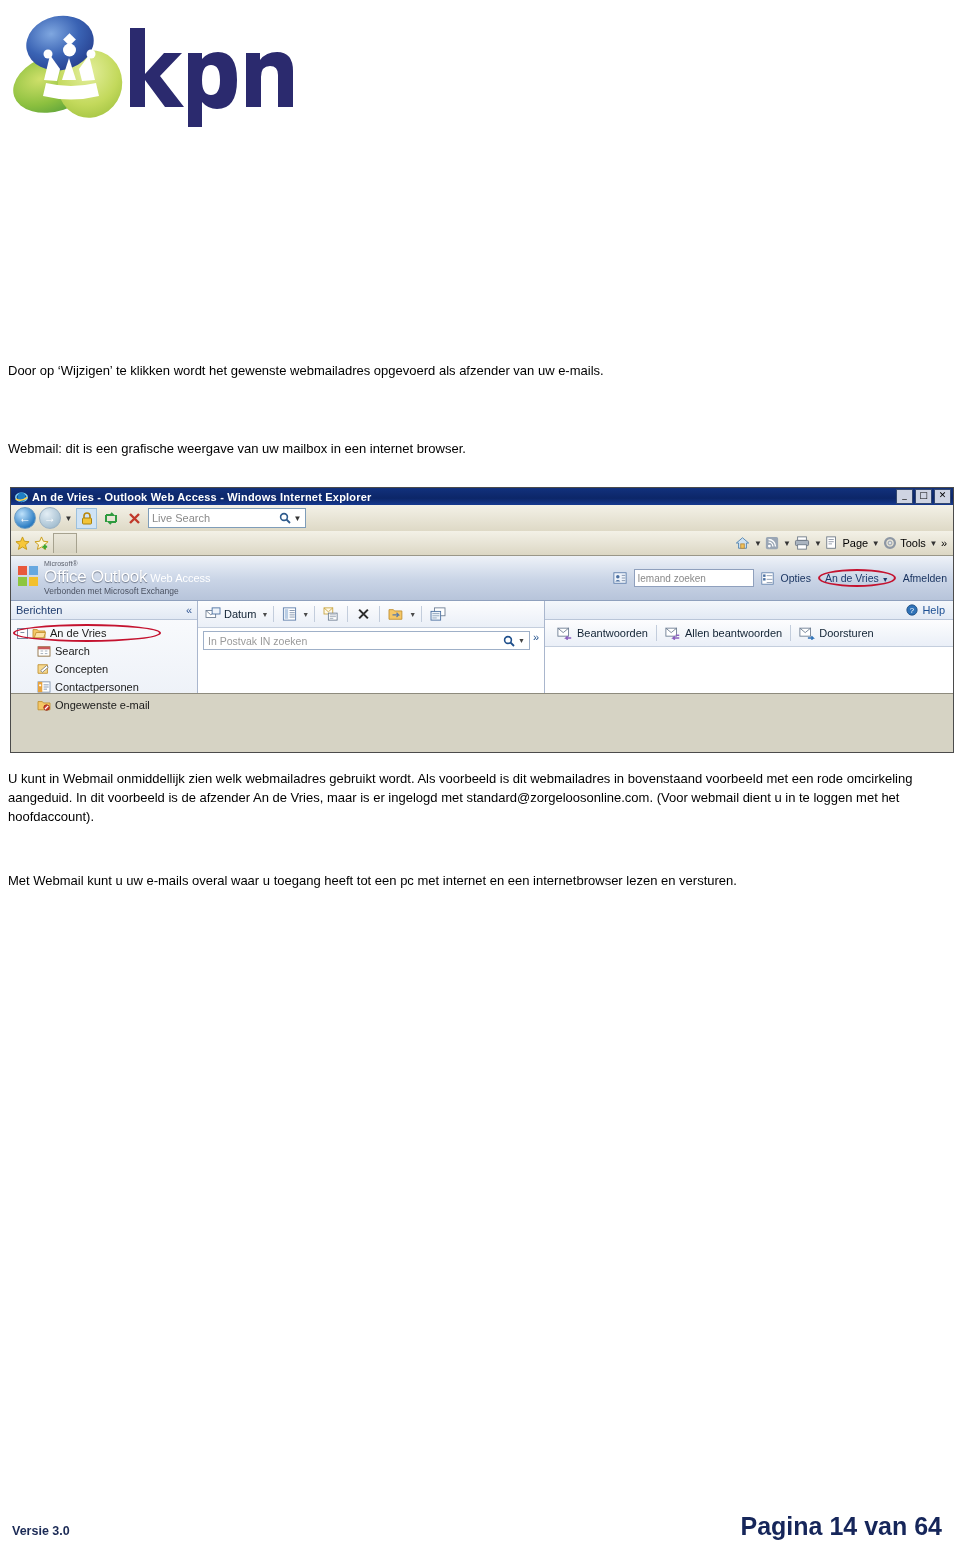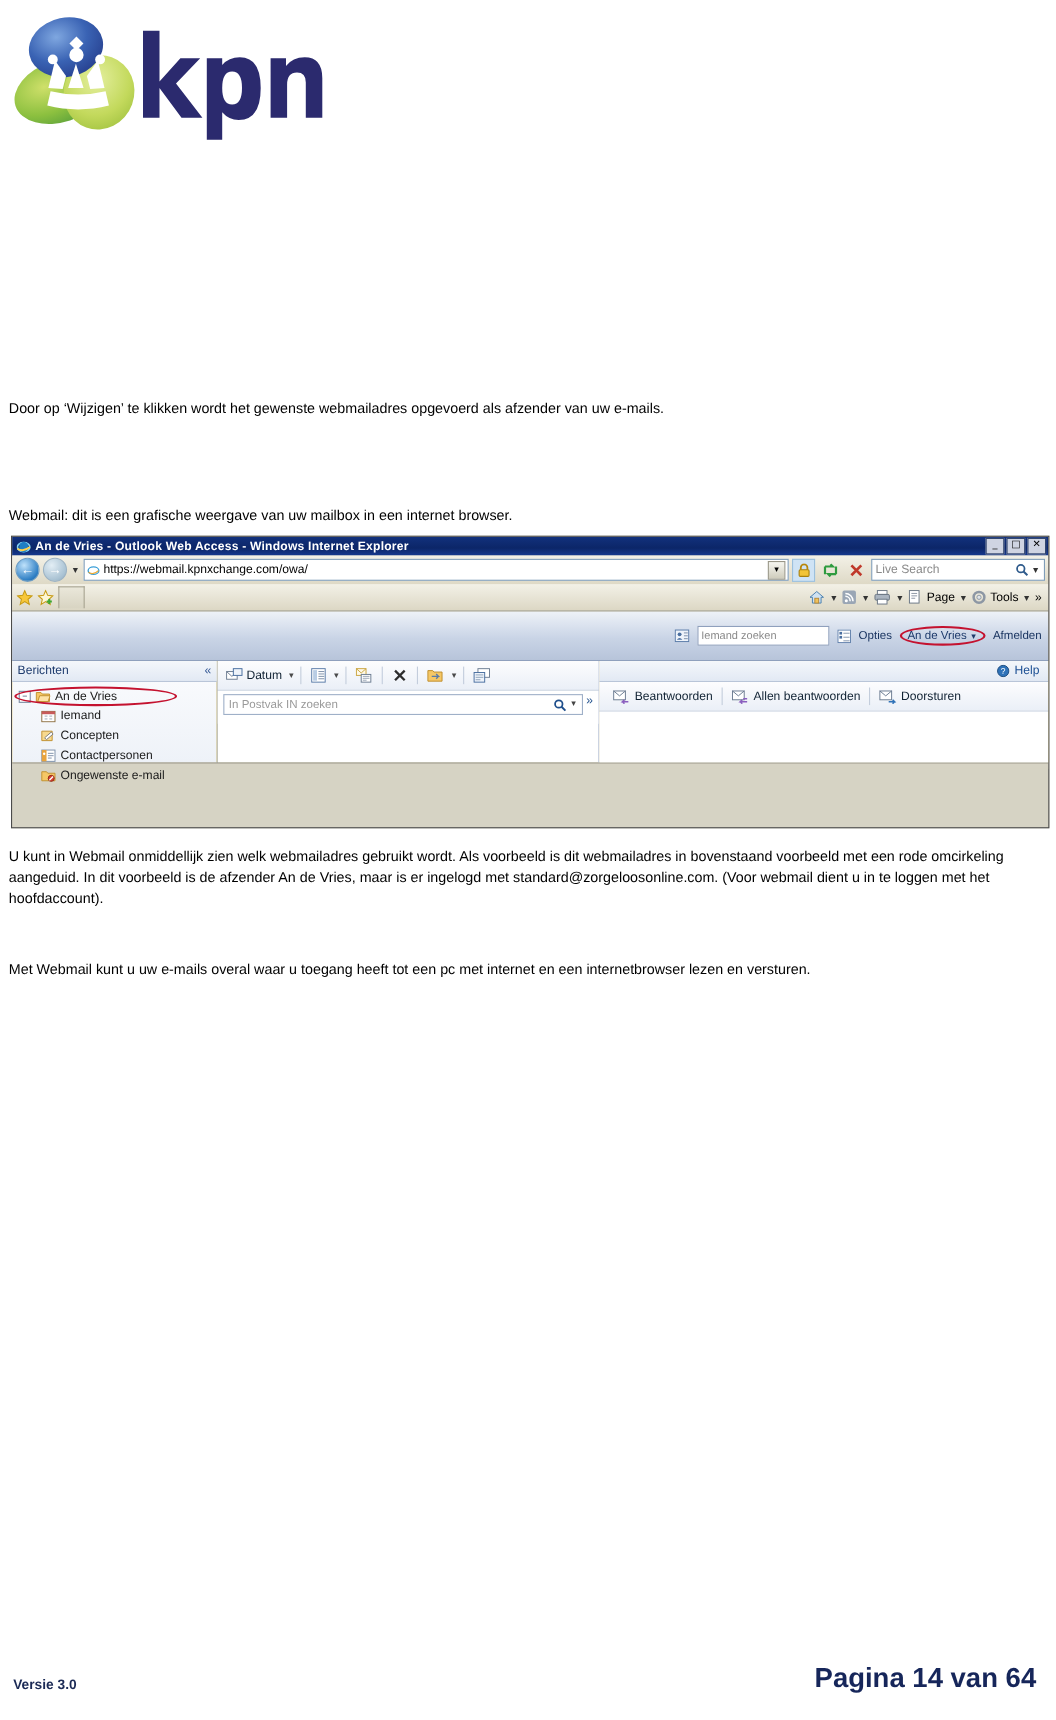--- a/index.html
+++ b/index.html
@@ -12,21 +12,21 @@
     overflow:hidden;
   }
 
   
   .logo-wrap { position:absolute; left:10px; top:10px; width:290px; height:120px; }
   .logo-svg  { display:block; }
 
   
   .doc-text { position:absolute; left:8px; width:944px; font-size:13px; line-height:1.45; color:#000; }
   .p1 { top:362px; }
-  .p2 { top:460px; }
+  .p2 { top:440px; }
   .p3 { top:770px; }
   .p4 { top:872px; }
 
   
   .browser {
     position:absolute; left:10px; top:487px; width:944px; height:266px;
     background:#d6d3c4;
     border:1px solid #4b4b4b;
     box-sizing:border-box;
     font-size:11px;
@@ -214,28 +214,20 @@
       <span class="winbtn">_</span>
       <span class="winbtn">□</span>
       <span class="winbtn">✕</span>
     </span>
   </div>
 
   <div class="navrow">
     <span class="navbtn nav-back">←</span>
     <span class="navbtn nav-fwd">→</span>
     <span class="caret">▼</span>
-    <span class="addrbox">
-      <svg class="addr-ie" viewBox="0 0 16 16">
-        <ellipse cx="8" cy="9" rx="6.5" ry="4.5" fill="none" stroke="#3a9fd8" stroke-width="1.6"></ellipse>
-        <path d="M2 11 q6 4 12 -2" fill="none" stroke="#f0a830" stroke-width="1.6"></path>
-      </svg>
-      <span class="addr-txt">https://webmail.kpnxchange.com/owa/</span>
-      <span class="addr-drop">▼</span>
-    </span>
     <span class="tbtn lock">
       <svg width="12" height="13" viewBox="0 0 12 13">
         <path d="M3 6 v-2 a3 3 0 0 1 6 0 v2" fill="none" stroke="#b8860b" stroke-width="1.6"></path>
         <rect x="1.5" y="6" width="9" height="6" rx="1" fill="#f2c438" stroke="#a9800d"></rect>
       </svg>
     </span>
     <span class="tbtn">
       <svg width="14" height="13" viewBox="0 0 14 13">
         <path d="M2 3 h7 l-2 -2 M12 10 h-7 l2 2" fill="none" stroke="#2f9b3f" stroke-width="2"></path>
         <path d="M2 3 v7 M12 10 v-7" stroke="#2f9b3f" stroke-width="2" fill="none"></path>
@@ -296,20 +288,34 @@
         <circle cx="8" cy="8" r="5.6" fill="none" stroke="#8d97a4" stroke-width="2.6"></circle>
         <circle cx="8" cy="8" r="2.2" fill="#dfe4ea" stroke="#8d97a4"></circle>
       </svg>
       <span class="cmd-lbl">Tools</span>
       <span class="caret">▼</span>
       <span class="cmd-lbl">»</span>
     </span>
   </div>
 
   <div class="owa-head">
+    <span class="owa-logo">
+      <svg class="owa-sq" viewBox="0 0 22 22">
+        <rect x="1" y="1" width="9" height="9" fill="#e8583c"></rect>
+        <rect x="12" y="1" width="9" height="9" fill="#67a8e0"></rect>
+        <rect x="1" y="12" width="9" height="9" fill="#8dc63f"></rect>
+        <rect x="12" y="12" width="9" height="9" fill="#f3c02c"></rect>
+      </svg>
+      <span class="owa-txt">
+        <div class="owa-ms">Microsoft®</div>
+        <div><span class="owa-t1">Office Outlook</span>
+             <span class="owa-t2">Web Access</span></div>
+        <div class="owa-sub">Verbonden met Microsoft Exchange</div>
+      </span>
+    </span>
 
     <span class="owa-right">
       <svg width="14" height="14" viewBox="0 0 16 16">
         <rect x="1" y="2" width="14" height="12" fill="#eef3fa" stroke="#5a7ba8"></rect>
         <circle cx="5.5" cy="6.5" r="2" fill="#4a6fa0"></circle>
         <path d="M2.6 12 q2.9 -3.4 5.8 0" fill="#4a6fa0"></path>
         <path d="M10 5 h4 M10 8 h4 M10 11 h4" stroke="#7b8ea8"></path>
       </svg>
       <span class="owa-find">Iemand zoeken</span>
       <svg width="13" height="13" viewBox="0 0 16 16">
@@ -346,21 +352,21 @@
           </svg>
           <span>An de Vries</span>
         </div>
 
         <div class="tree-row child">
           <svg class="fld-ico" viewBox="0 0 16 14">
             <rect x="1" y="2" width="14" height="11" fill="#fff" stroke="#8a6a3a"></rect>
             <rect x="1" y="2" width="14" height="3" fill="#c85a5a"></rect>
             <path d="M4 7 h3 M9 7 h3 M4 10 h3 M9 10 h3" stroke="#9aa6b5"></path>
           </svg>
-          <span>Iemand</span>
+          <span>Search</span>
         </div>
 
         <div class="tree-row child">
           <svg class="fld-ico" viewBox="0 0 16 14">
             <path d="M1 2 h11 v10 H1 z" fill="#f7d98e" stroke="#c08f2e"></path>
             <path d="M4 9 l7 -6 l2 2 l-7 6 z" fill="#fff" stroke="#7a7a7a"></path>
           </svg>
           <span>Concepten</span>
         </div>
 

